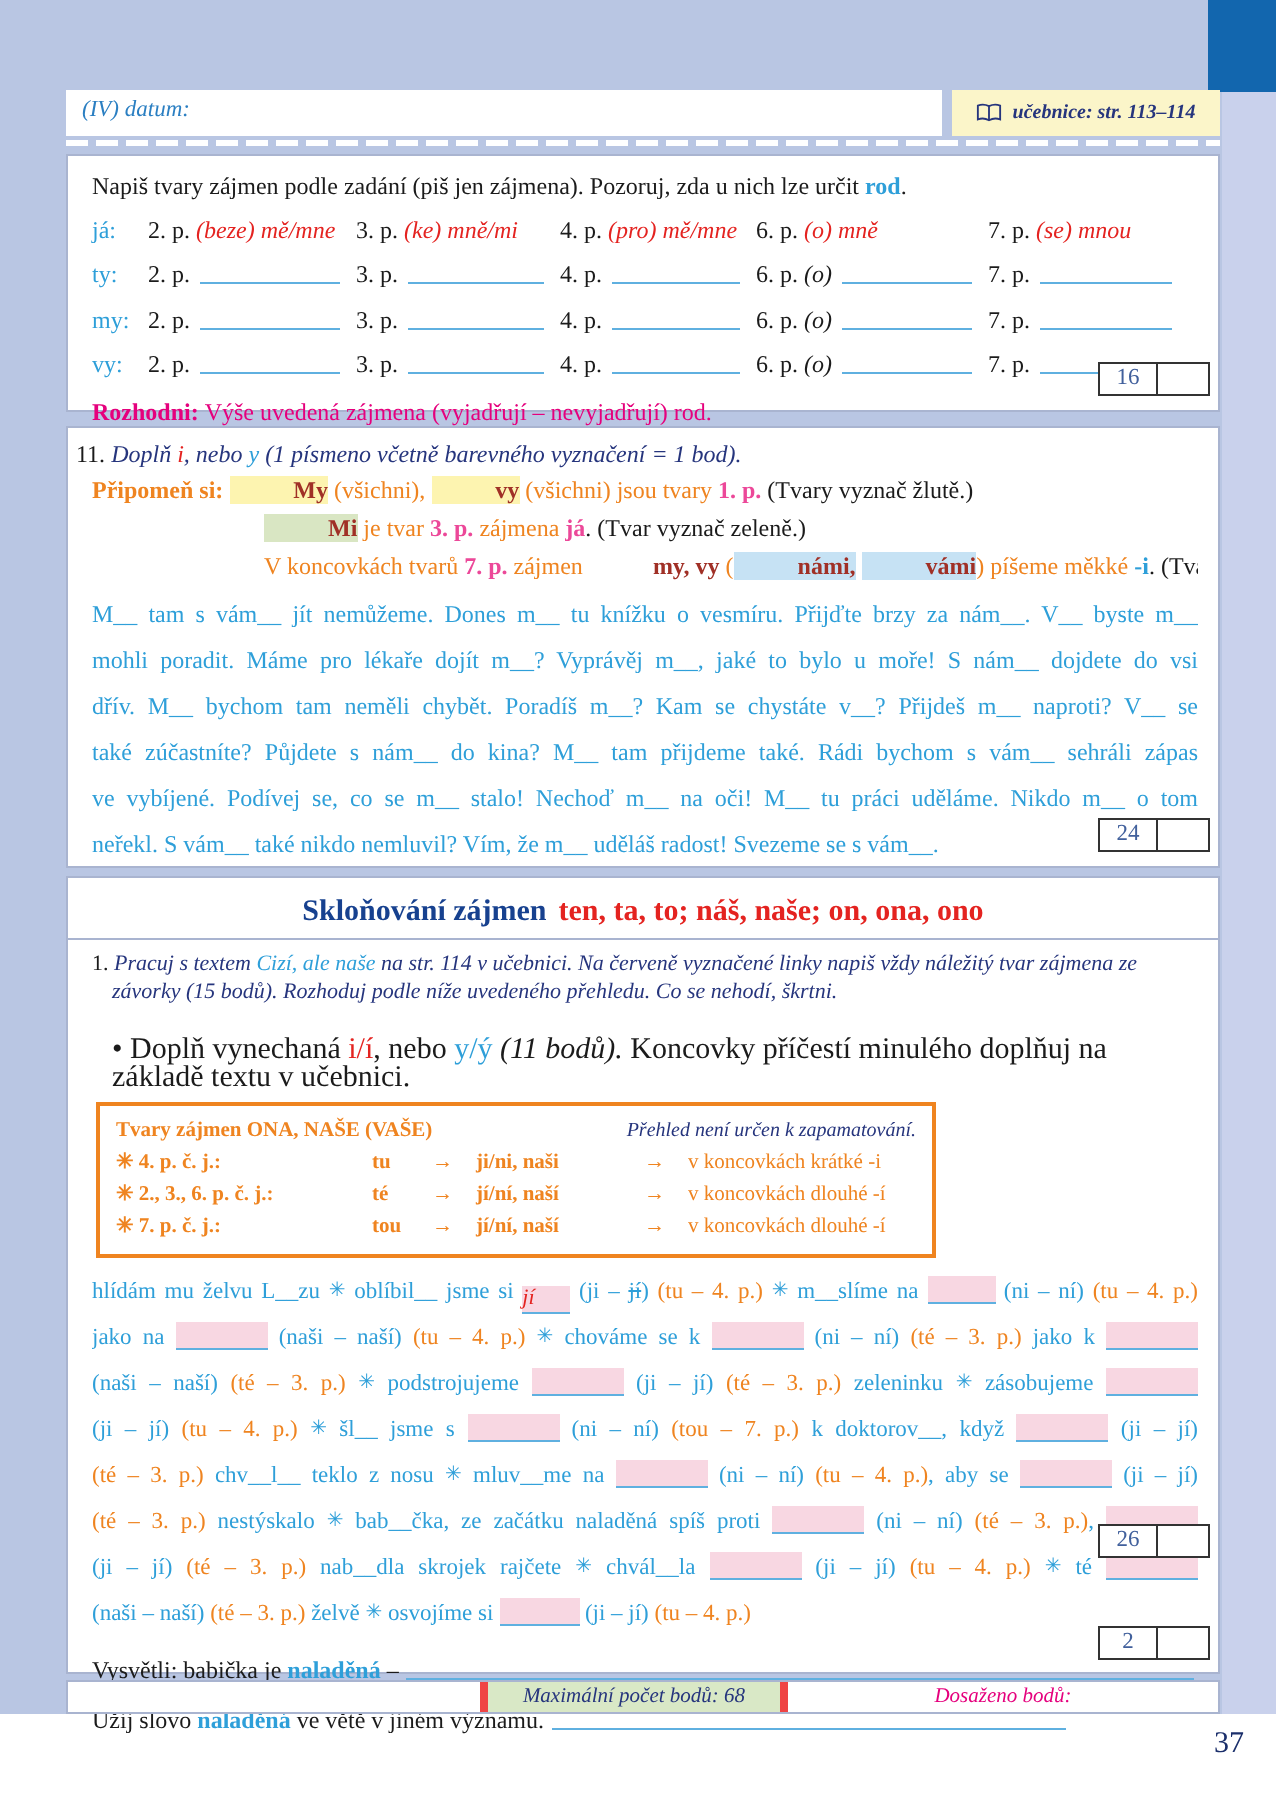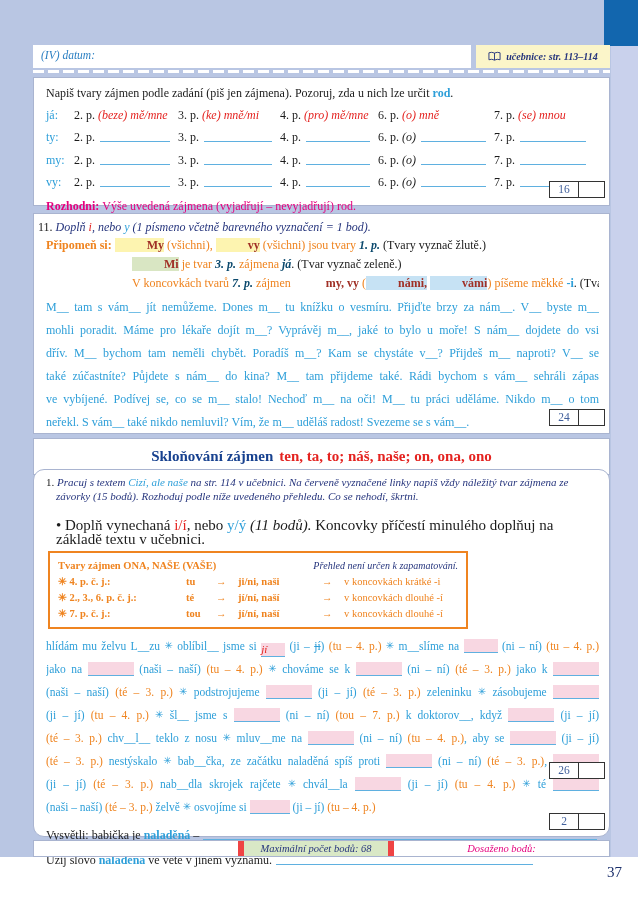--- a/index.html
+++ b/index.html
@@ -16,27 +16,27 @@
        font-style:italic;font-weight:bold;color:#26357d;font-size:10px;}
   .dash{position:absolute;left:33px;top:70px;width:577px;height:3px;
         background:repeating-linear-gradient(90deg,#ffffff 0 11px,rgba(255,255,255,0) 11px 15px);}
 
   .wbox{position:absolute;left:33px;width:577px;background:#fff;border:1px solid #a9b4d0;
         box-sizing:border-box;}
   .boxA{top:77px;height:129px;padding:5px 10px 0 12px;}
   .boxB{top:213px;height:221px;padding:5px 10px 0 12px;}
   .titlebar{top:438px;height:37px;display:flex;align-items:center;justify-content:center;
             font-size:15px;font-weight:bold;}
-  .boxC{top:469px;height:368px;padding:6px 10px 0 12px;border-radius:11px;}
+  .boxC{top:469px;height:368px;padding:6px 10px 0 12px;}
 
   
   .b{color:#2e9fd9;} .bb{color:#2e9fd9;font-weight:bold;} .bi{color:#2e9fd9;font-style:italic;}
   .o{color:#ef8420;} .ob{color:#ef8420;font-weight:bold;}
   .k{color:#1b1b1b;} .ki{color:#1b1b1b;font-style:italic;}
-  .r{color:#e42320;} .ri{color:#e42320;font-style:italic;} .rb{color:#0c4a6e;font-weight:bold;font-style:italic;}
+  .r{color:#e42320;} .ri{color:#e42320;font-style:italic;} .rb{color:#ec4899;font-weight:bold;}
   .ni{color:#26357d;font-style:italic;}
   .m{color:#e5007d;} .mb{color:#e5007d;font-weight:bold;}
   .dr{color:#a03026;font-weight:bold;padding-left:32px;}
   .hl-y{background:#fdf4b0;} .hl-g{background:#d9e6c3;} .hl-b{background:#c6e2f4;}
   .strike{text-decoration:line-through;}
   .star{font-size:10px;vertical-align:1px;}
   .pink{display:inline-block;height:13px;background:#f8d7e2;border-bottom:1px solid #5fb0e0;
         vertical-align:-3px;}
   .hand{font-style:italic;color:#e42320;text-align:center;font-size:11px;line-height:13px;}
 
@@ -82,21 +82,21 @@
   .gappar{margin-top:5px;font-size:11.5px;}
   .gappar .gline{height:23px;line-height:23px;overflow:hidden;}
   .gappar .gline:not(:last-child){text-align:justify;text-align-last:justify;}
   .line-flex{display:flex;align-items:flex-end;height:22px;margin-top:3px;white-space:nowrap;}
   .line-flex .fillline{flex:1;border-bottom:1px solid #5fb0e0;margin:0 2px 3px 4px;height:1px;align-self:flex-end;}
   .uzij .fillline{margin-right:66px;}
 
   
   .footerbar{position:absolute;left:33px;top:840px;width:577px;height:17px;background:#fff;
              border:1px solid #a9b4d0;box-sizing:border-box;display:flex;font-size:10.5px;font-style:italic;}
-  .fcell{border-right:6px solid #ef4444;box-sizing:border-box;height:100%;display:flex;
+  .fcell{border-right:4px solid #ef4444;box-sizing:border-box;height:100%;display:flex;
          align-items:center;justify-content:center;}
   .fc1{flex:1;}
   .fc2{width:150px;background:#d9e8c6;color:#26357d;}
   .fc3{width:215px;color:#e5007d;border-right:none;}
   .pagenum{position:absolute;right:16px;top:864px;font-size:15px;color:#1b2f6b;}
 </style>
 </head>
 <body>
 
 <div class="page">

